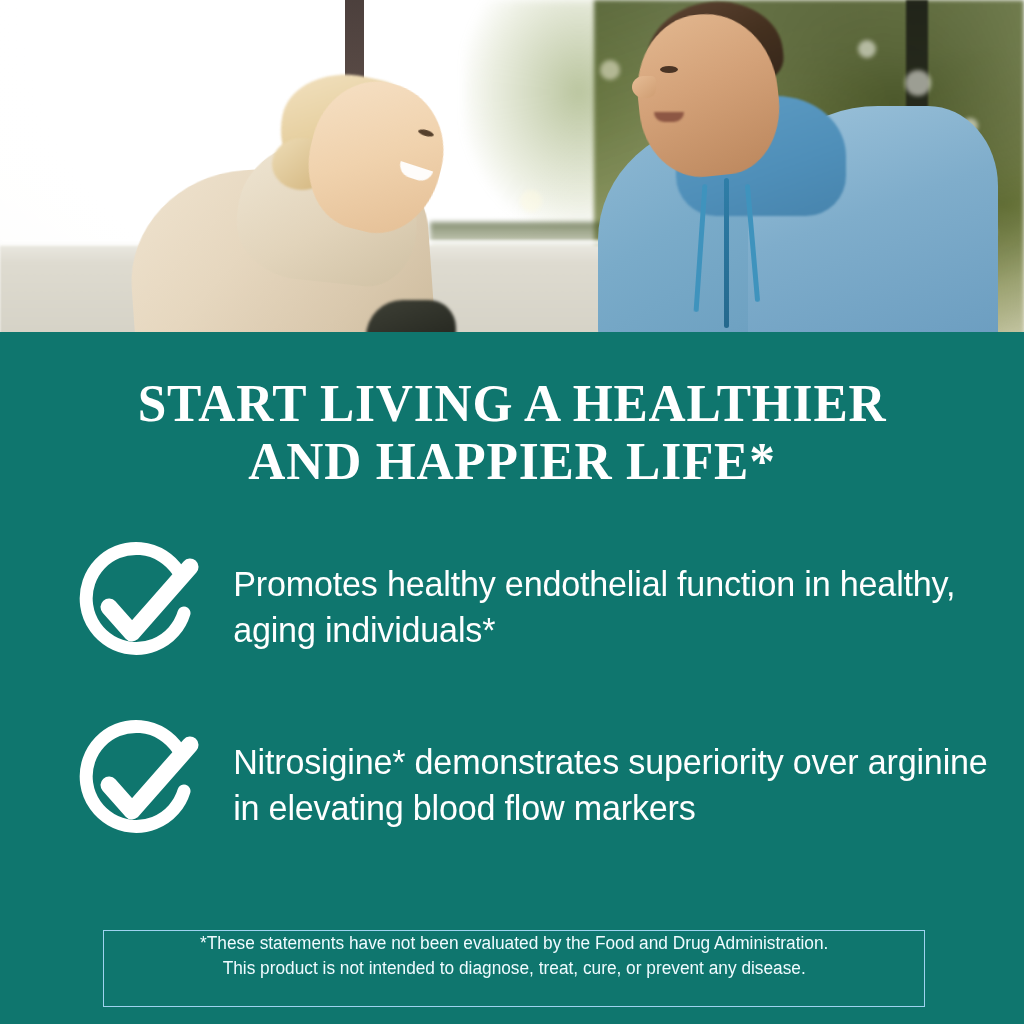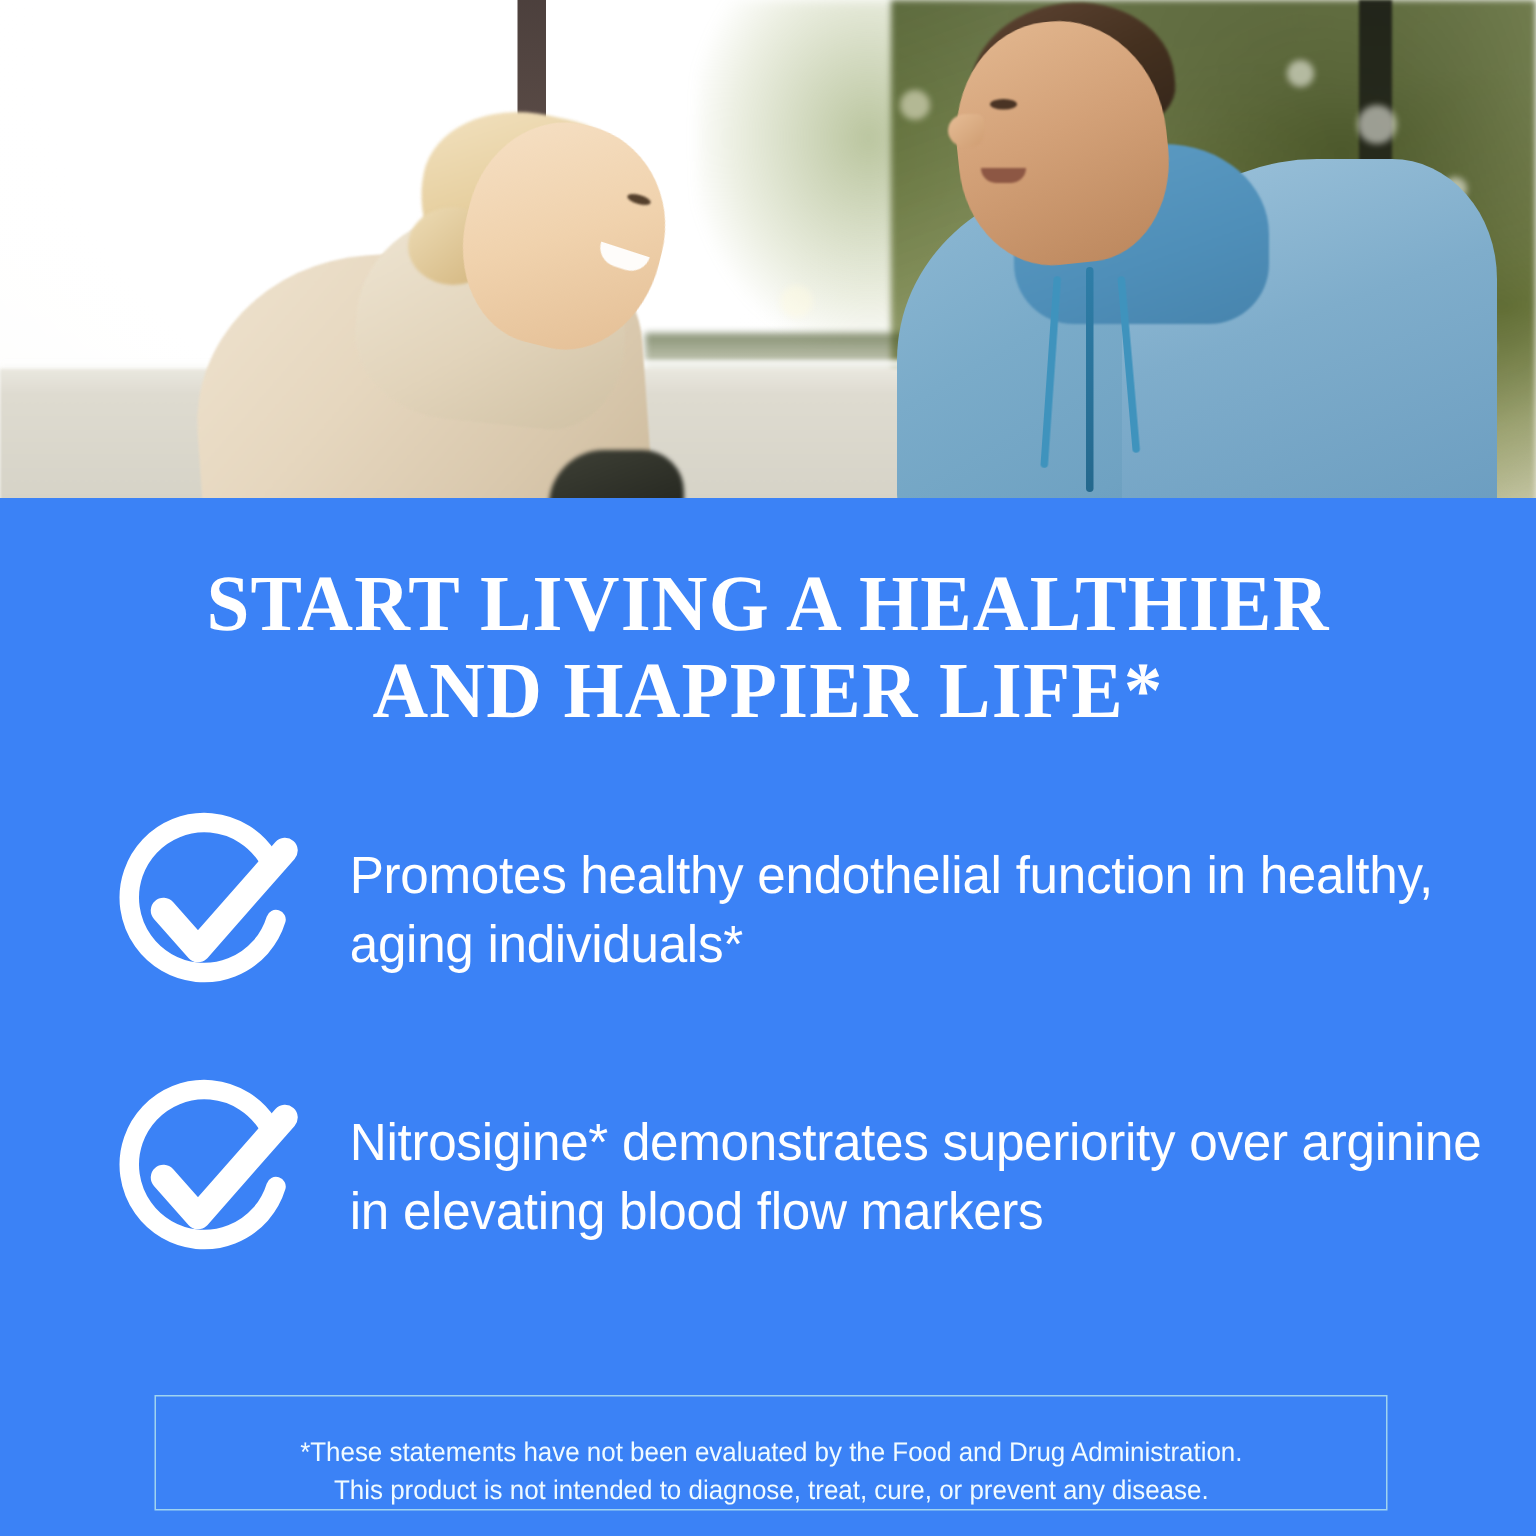--- a/index.html
+++ b/index.html
@@ -270,21 +270,21 @@
   }
   .m-cord.l { left: 100px; top: 184px; height: 128px; transform: rotate(4deg); }
   .m-cord.r { left: 152px; top: 184px; height: 118px; transform: rotate(-5deg); }
 
   
   .panel {
     position: absolute;
     left: 0; top: 332px;
     width: 1024px;
     height: 692px;
-    background: #3b82f6;
+    background: #0f766e;
   }
 
   
   .headline {
     position: absolute;
     left: 0; top: 42px;
     width: 1024px;
     text-align: center;
     color: #ffffff;
     font-family: "Liberation Serif", "DejaVu Serif", serif;
@@ -332,21 +332,21 @@
   
   .disclaimer {
     position: absolute;
     left: 103px;
     top: 598px;
     width: 822px;
     height: 77px;
     border: 1px solid #9fd3f0;
     box-sizing: border-box;
     display: flex;
-    align-items: flex-end;
+    align-items: flex-start;
     justify-content: center;
   }
   .disclaimer-text {
     color: #f0fbff;
     font-family: "Liberation Sans", sans-serif;
     font-size: 18px;
     line-height: 25px;
     text-align: center;
     transform: scaleX(0.96);
   }

